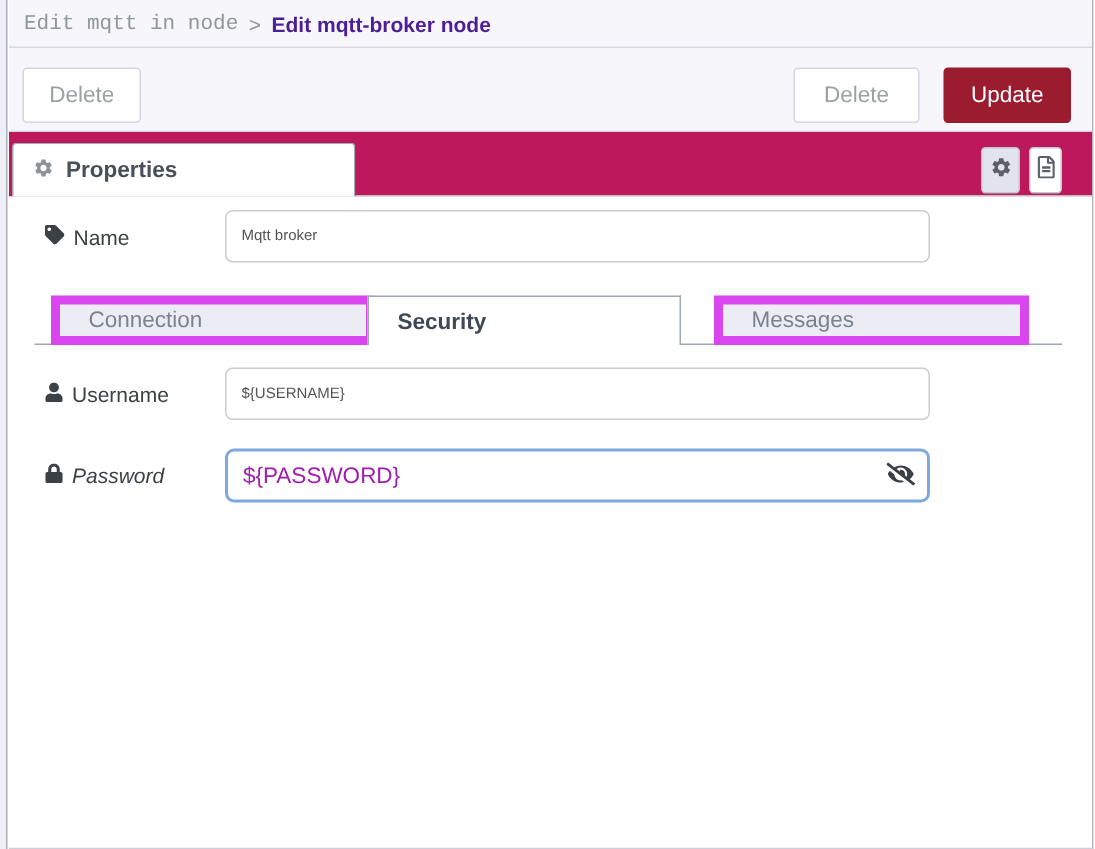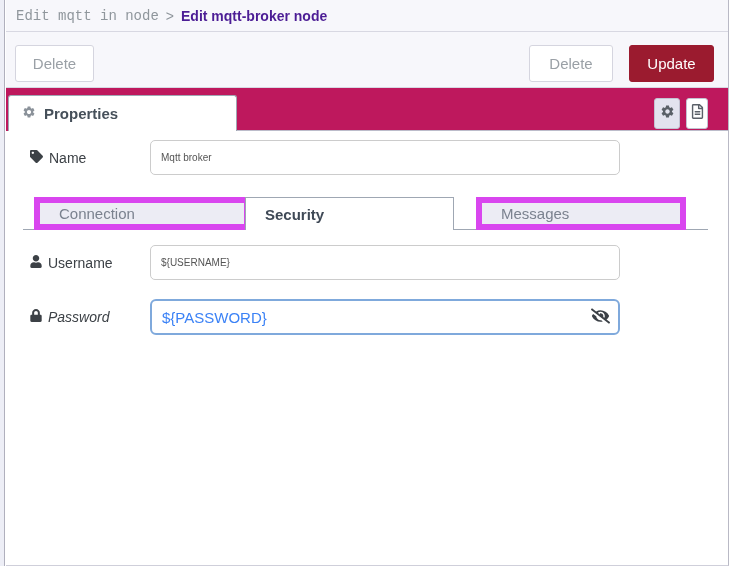--- a/index.html
+++ b/index.html
@@ -90,21 +90,21 @@
   .stab-security   { left:222px; width:209px; }
   .stab-messages   { left:453px; width:210px; }
   
   .password-wrap {
     position:absolute; left:144px; top:168px; width:470px; height:36px;
     border:2px solid #7fa9dc; border-radius:6px; background:#fff;
     display:flex; align-items:center;
   }
   .password-wrap input {
     flex:1 1 auto; border:none; outline:none; background:transparent;
-    padding:0 10px; font-size:15px; color:#3b82f6; font-family:inherit; min-width:0;
+    padding:0 10px; font-size:15px; color:#a21caf; font-family:inherit; min-width:0;
   }
   .reveal-btn {
     flex:0 0 36px; height:100%; display:flex; align-items:center; justify-content:center;
     background:transparent; border:none; cursor:pointer; color:#3b4046;
   }
 </style>
 </head>
 <body>
 
 <div class="screen">

